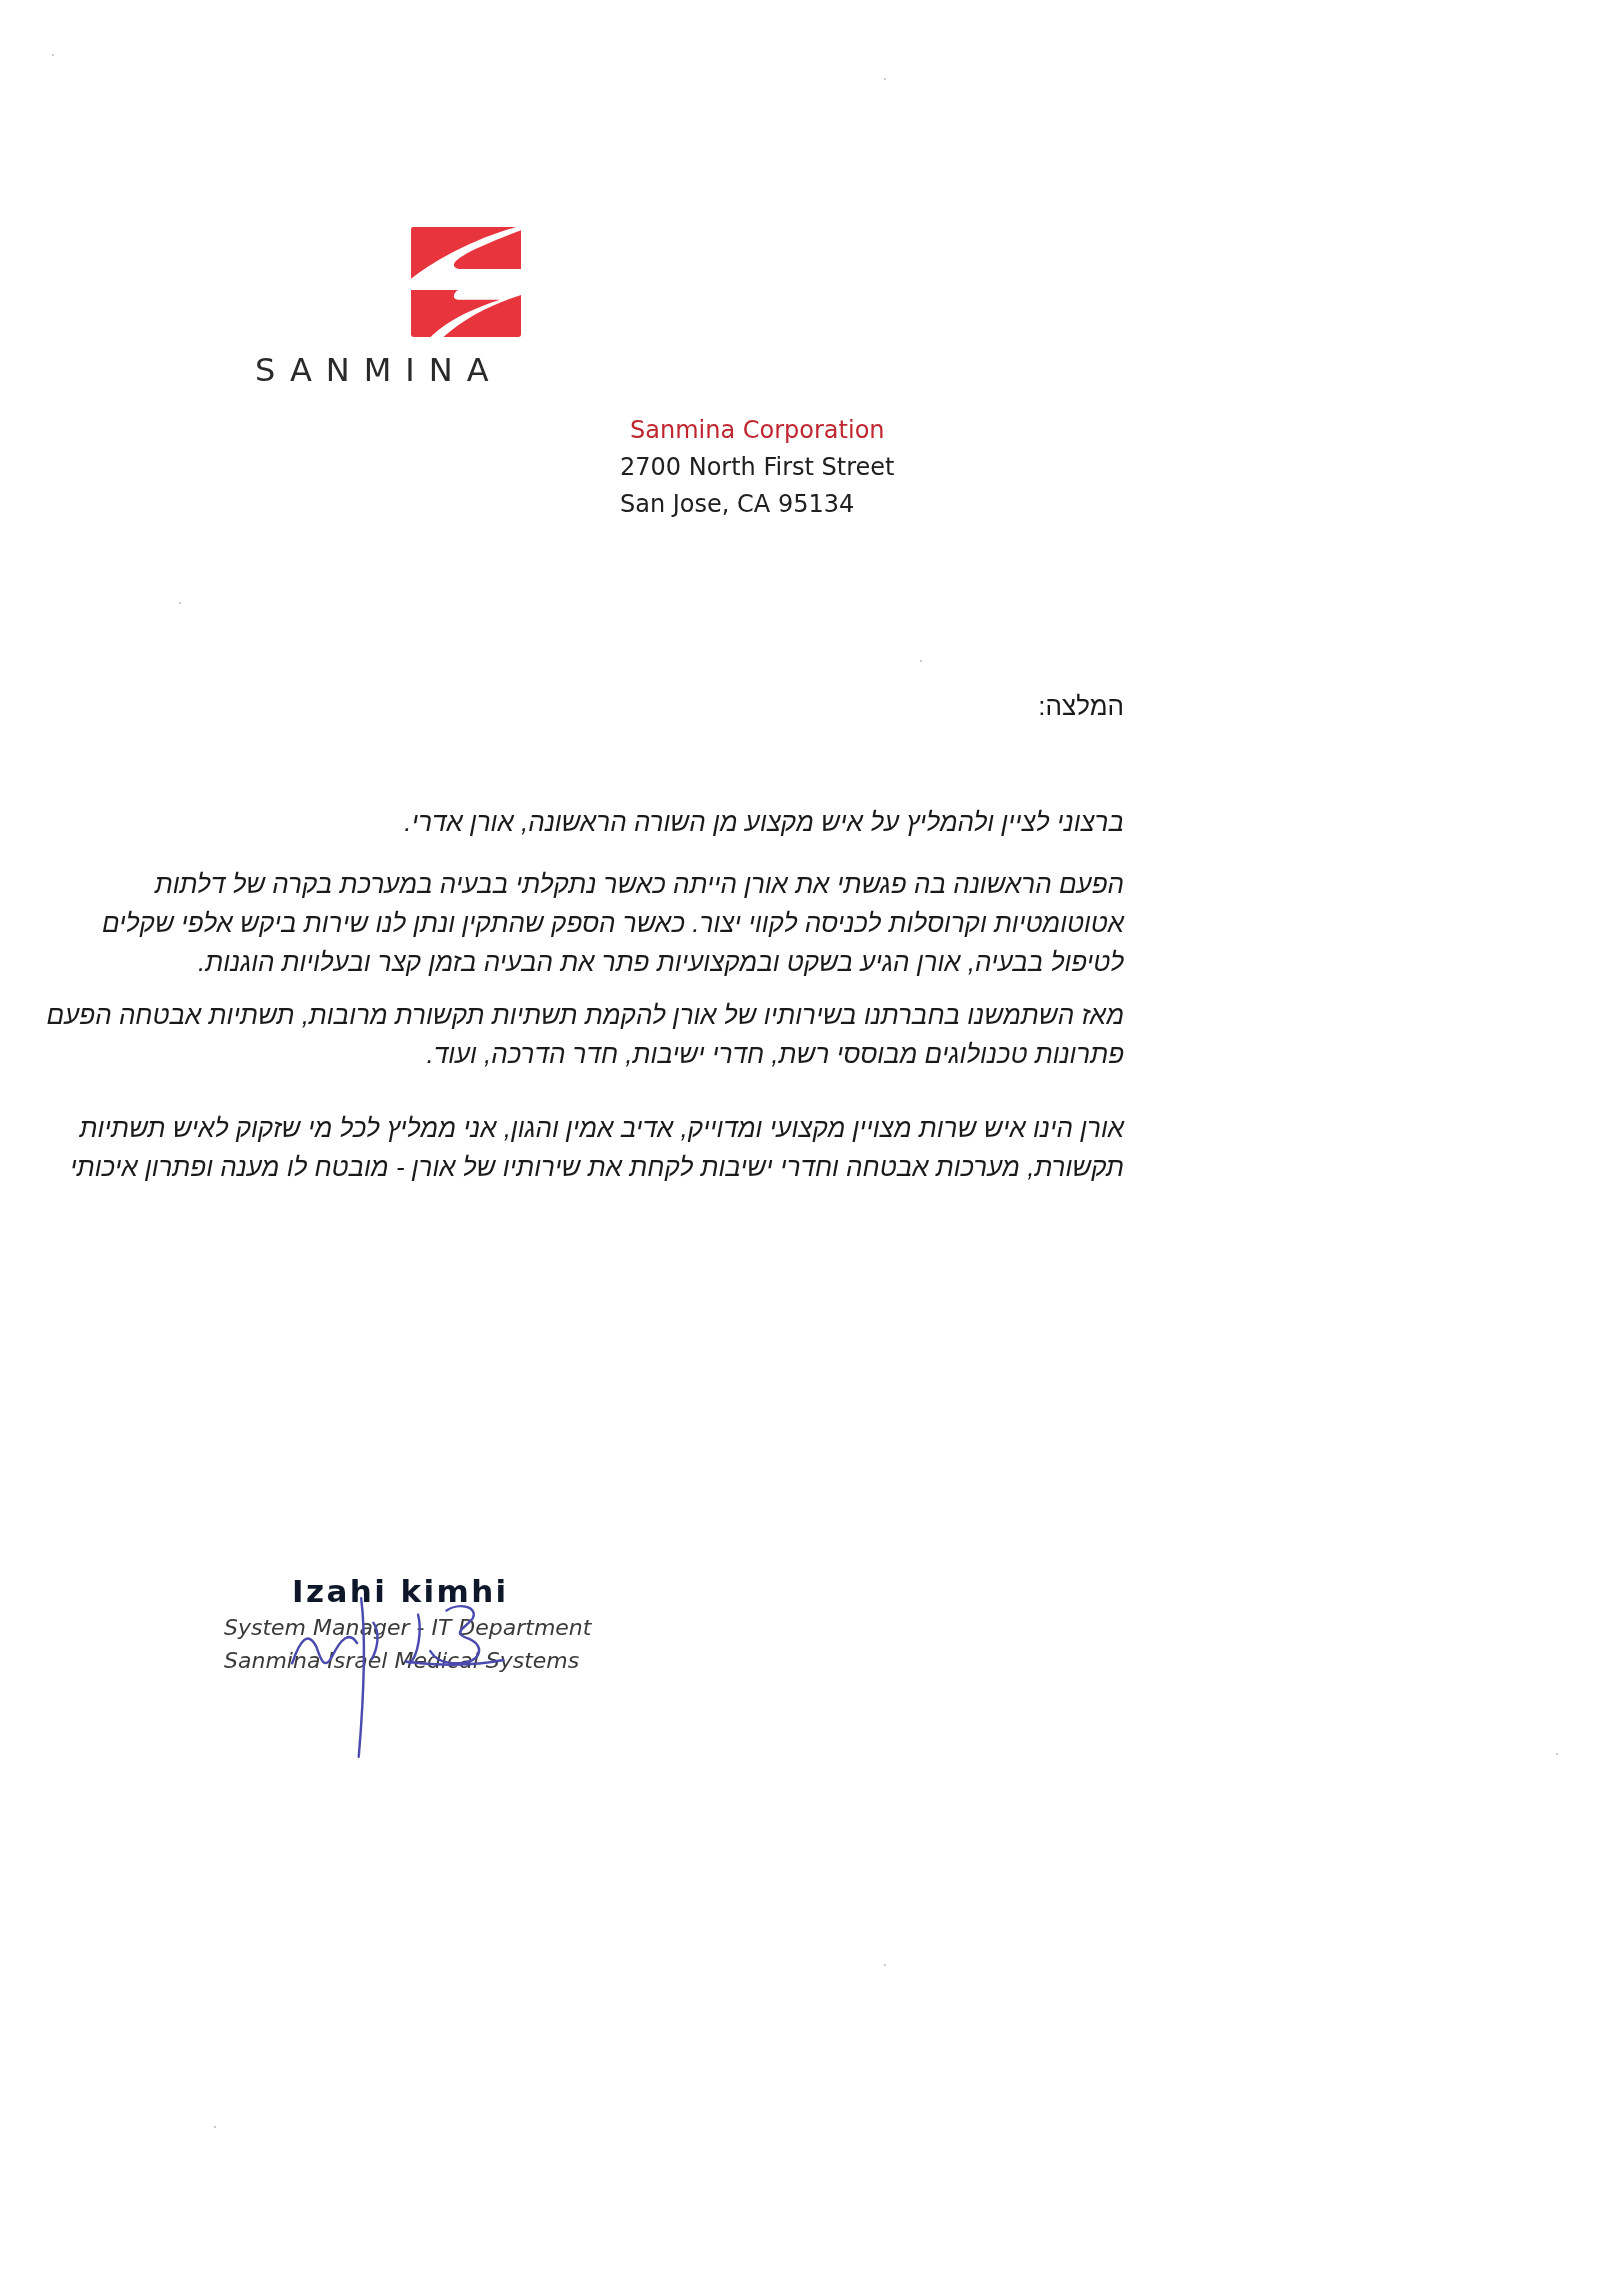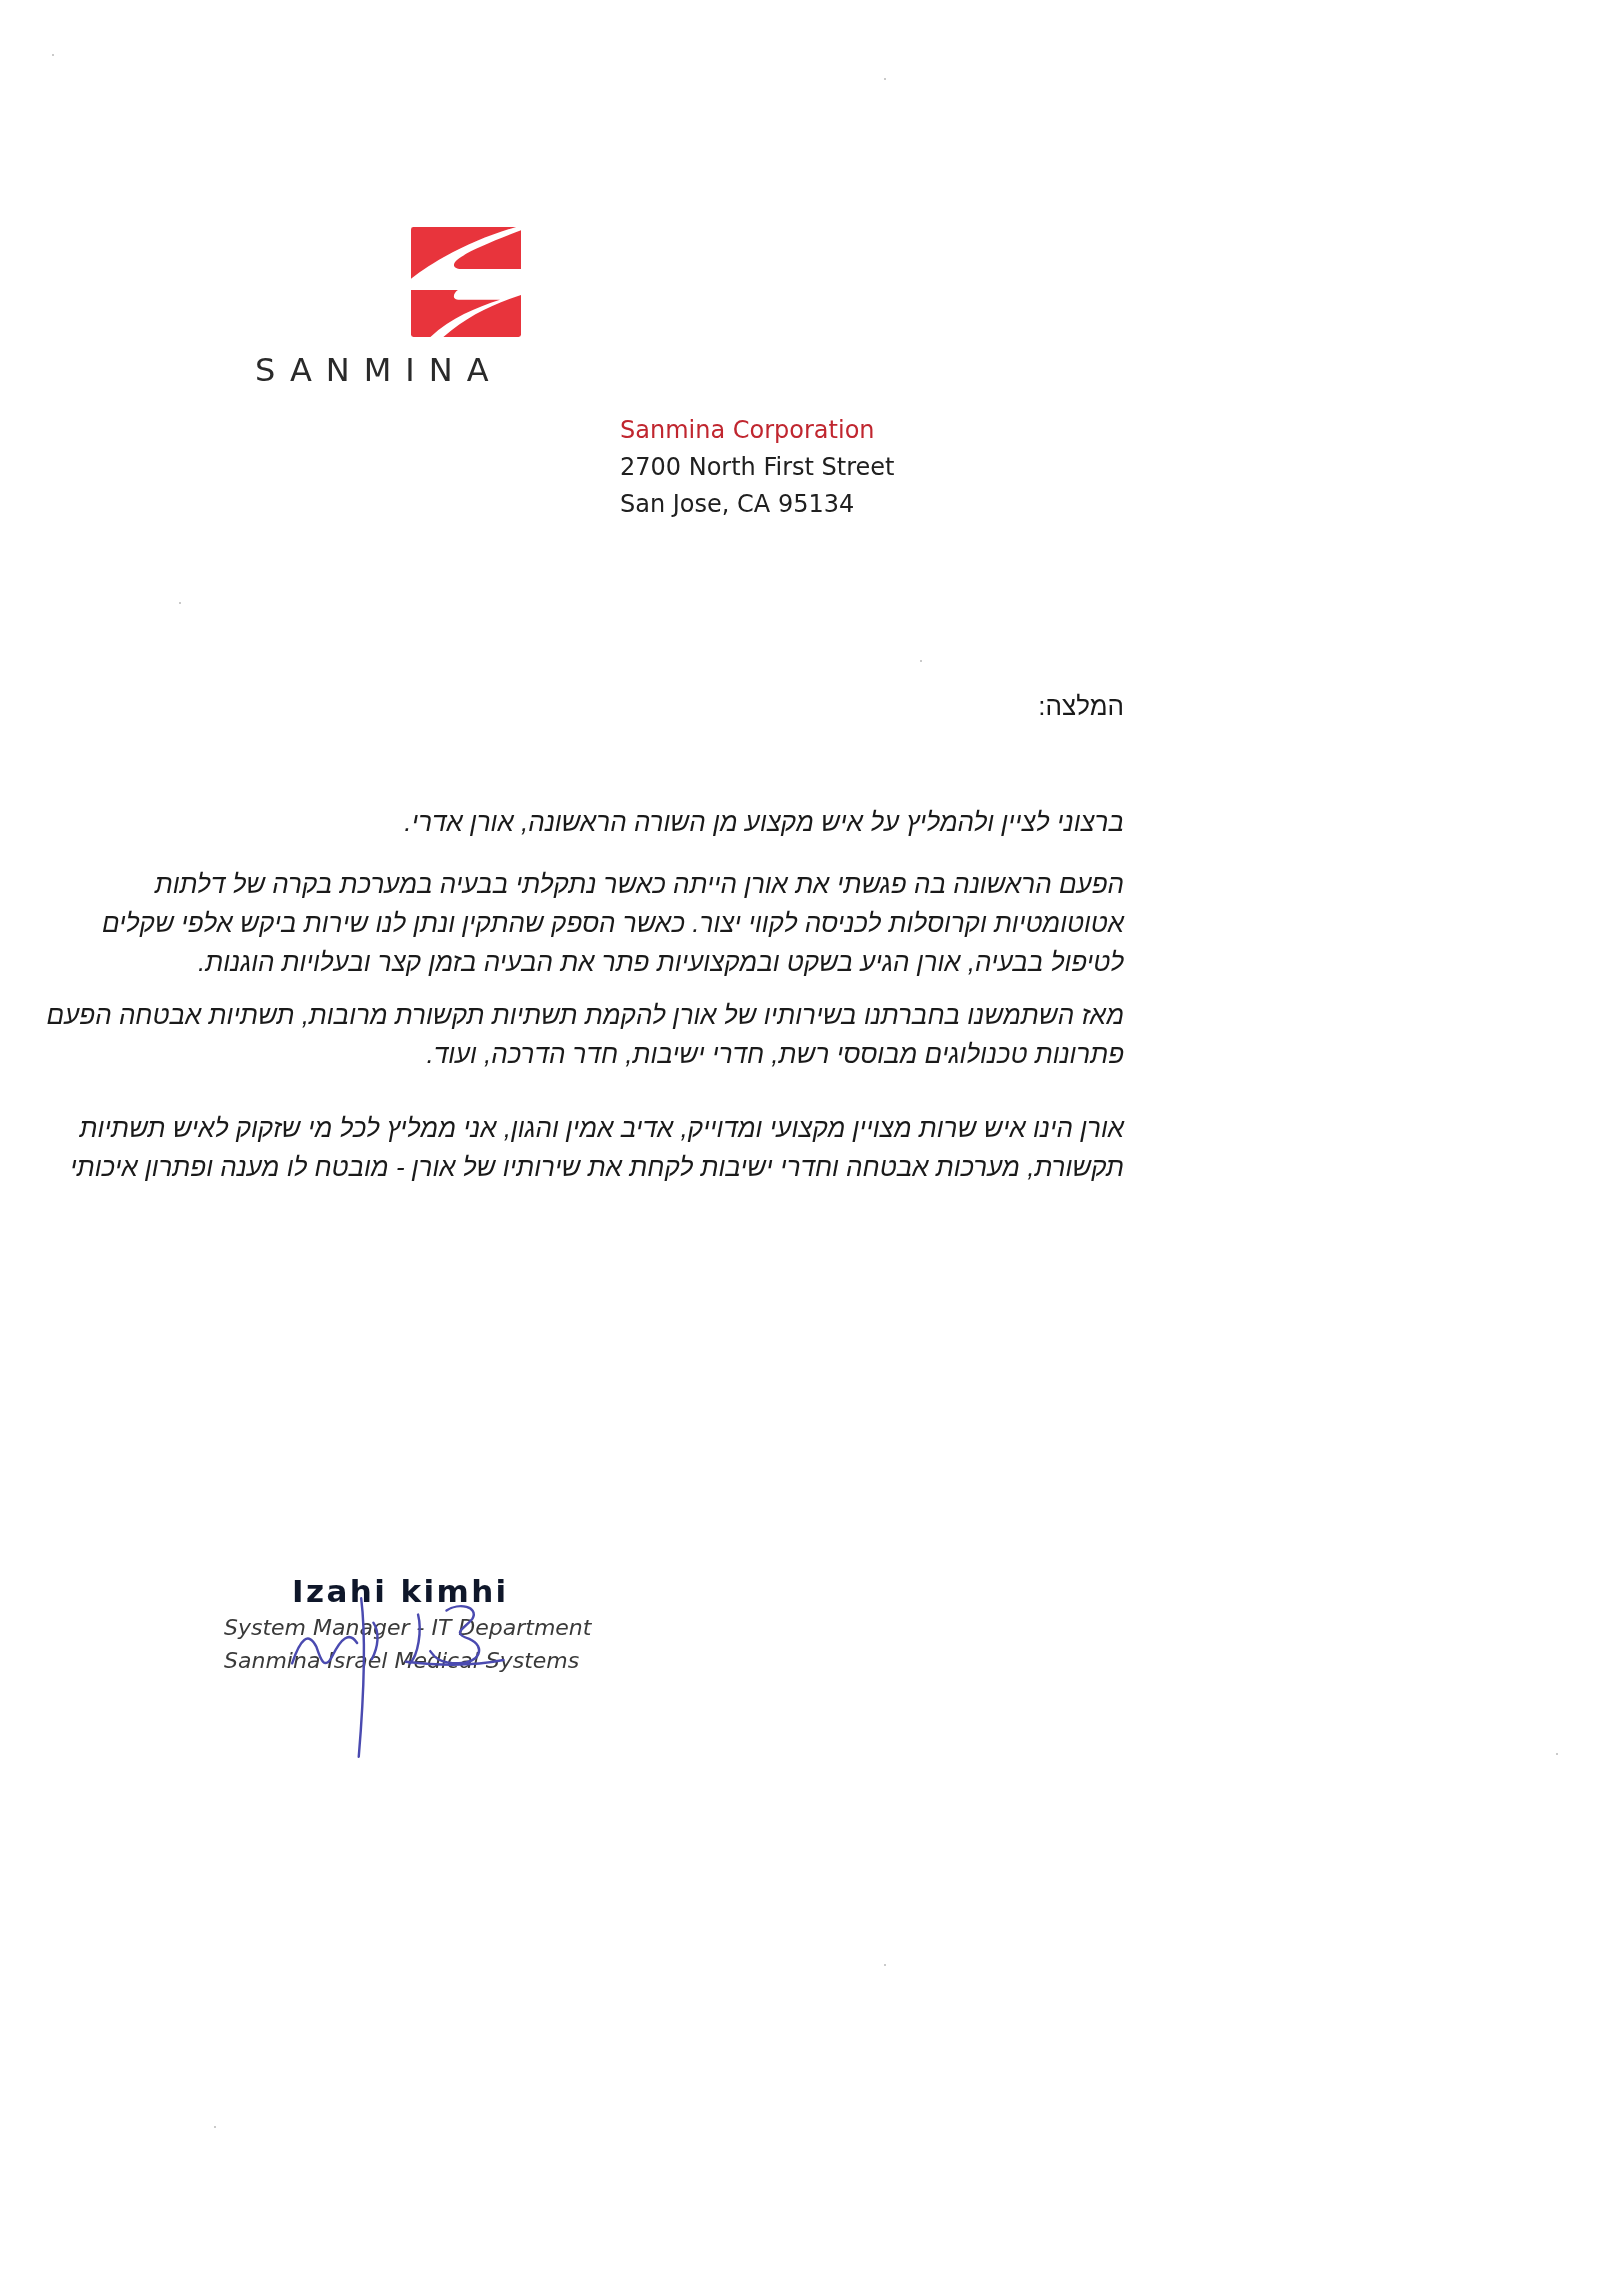--- a/index.html
+++ b/index.html
@@ -45,20 +45,21 @@
       position: absolute;
       left: 620px;
       top: 412px;
       font-family: "DejaVu Sans", sans-serif;
       font-size: 24px;
       line-height: 37px;
       color: #202020;
     }
     .address .company {
       color: #c0262f;
+      text-align: center;
     }
     
     .body-text {
       position: absolute;
       right: 226px;
       width: 1136px;
       direction: rtl;
       text-align: right;
       font-family: "Liberation Sans", sans-serif;
       font-size: 26px;

